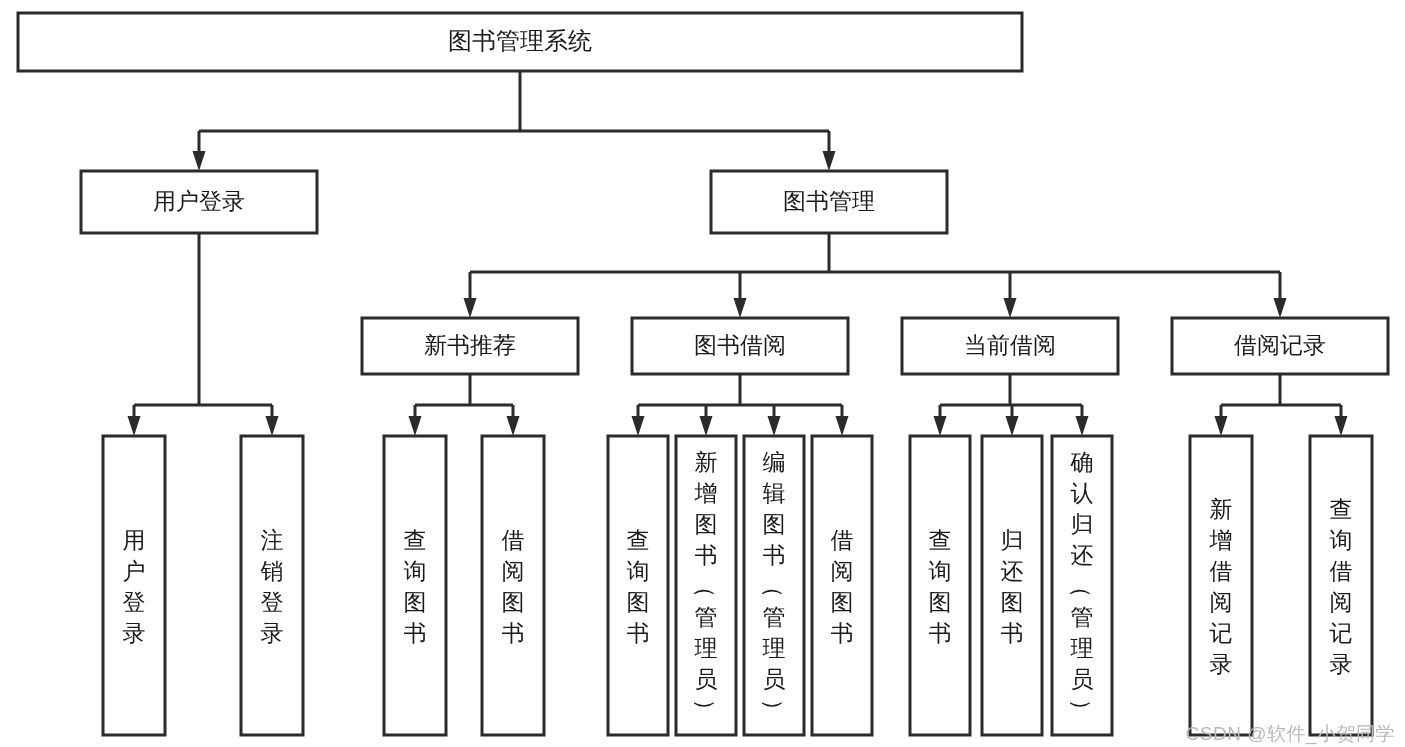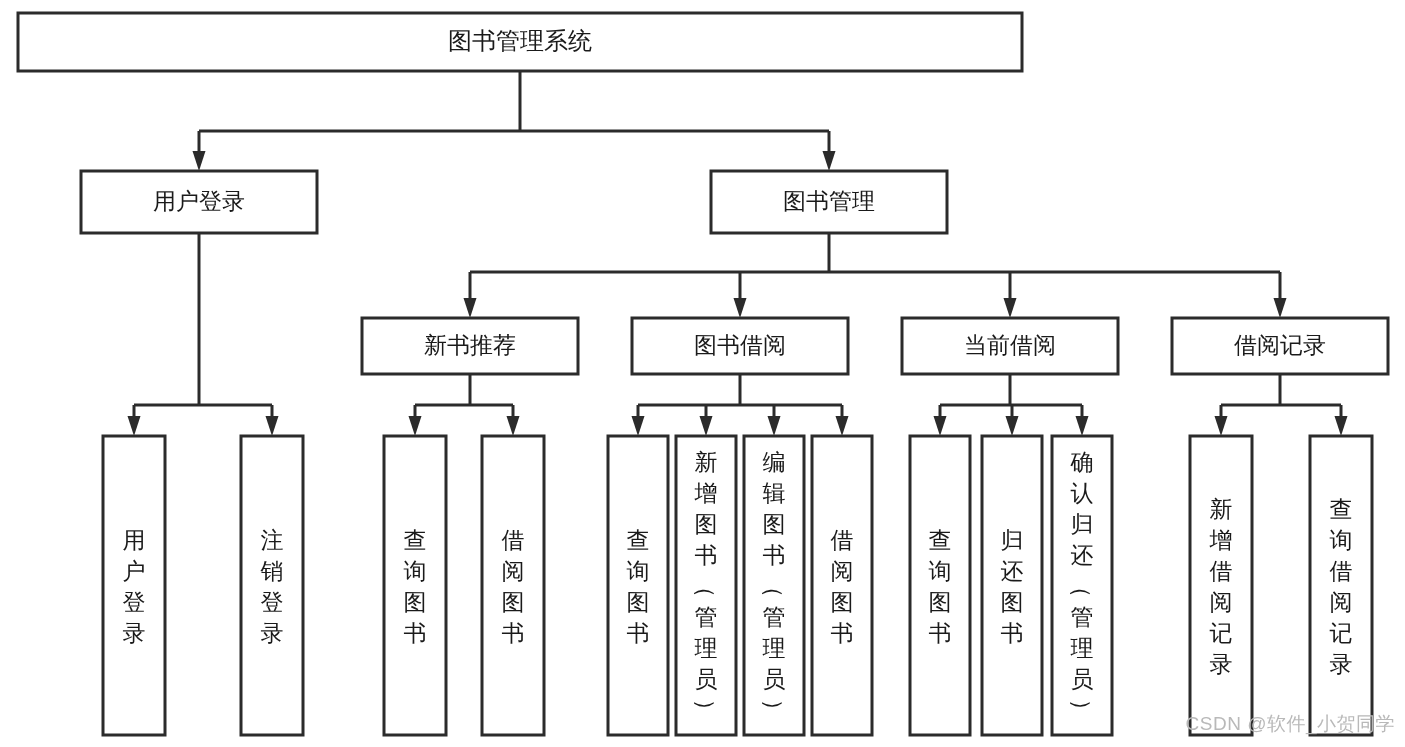--- a/index.html
+++ b/index.html
@@ -56,21 +56,21 @@
   }
   .vert-label {
     fill: #1a1a1a;
     font-family: "Liberation Sans", "DejaVu Sans", sans-serif;
     font-size: 23px;
     text-anchor: middle;
   }
   .watermark {
     position: absolute;
     right: 10px;
-    bottom: 10px;
+    bottom: 0;
     color: #b9b9b9;
     font-size: 19px;
     font-family: "Liberation Sans", "DejaVu Sans", sans-serif;
     letter-spacing: 0.5px;
     white-space: nowrap;
     user-select: none;
   }
 </style>
 </head>
 <body>

